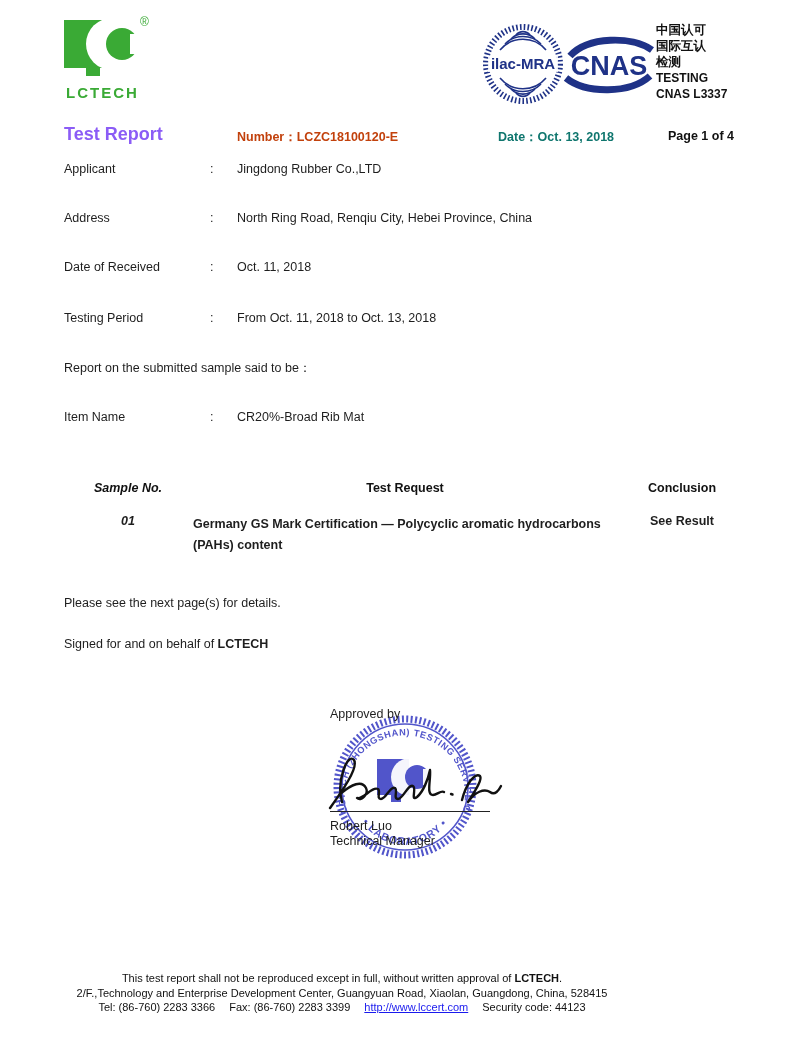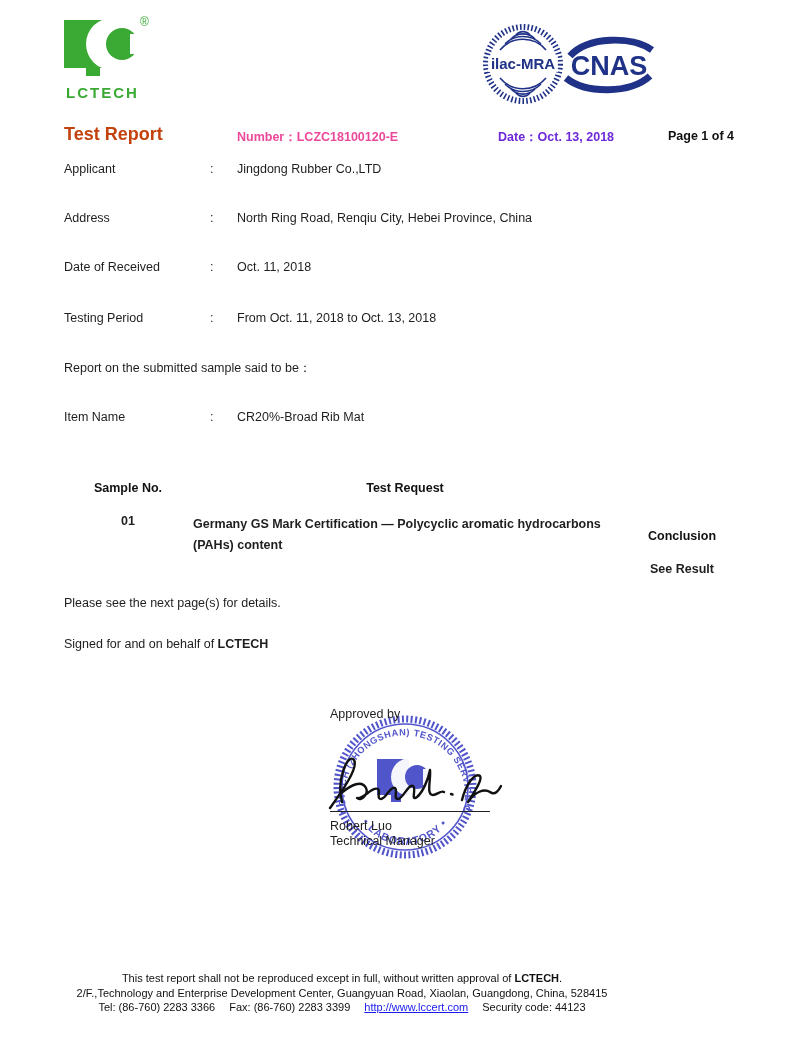--- a/index.html
+++ b/index.html
@@ -10,36 +10,36 @@
   .abs{position:absolute;}
   
   .logo-block{left:62px;top:12px;width:110px;}
   .logo-word{color:#3aaa35;font-size:15px;font-weight:bold;letter-spacing:2px;margin-top:2px;padding-left:4px;}
   
   .ilac{left:482px;top:20px;}
   .cnas{left:562px;top:34px;}
   .cn-block{left:656px;top:22px;line-height:16px;font-size:12.5px;font-weight:bold;color:#111;}
   .cn-block .en{font-size:12px;}
   
-  .title{left:64px;top:124px;font-size:18px;font-weight:bold;color:#c2410c;}
-  .hnum{left:237px;top:129px;font-size:12.5px;font-weight:bold;color:#ec4899;}
-  .hdate{left:468px;top:129px;font-size:12.5px;font-weight:bold;color:#6d28d9;padding-left:30px;}
+  .title{left:64px;top:124px;font-size:18px;font-weight:bold;color:#8b5cf6;}
+  .hnum{left:237px;top:129px;font-size:12.5px;font-weight:bold;color:#c2410c;}
+  .hdate{left:468px;top:129px;font-size:12.5px;font-weight:bold;color:#0f766e;padding-left:30px;}
   .hpage{left:644px;top:129px;font-size:12.5px;font-weight:bold;color:#111;padding-left:24px;}
   
   .frow{left:64px;width:700px;font-size:12.5px;}
   .frow .lab{position:absolute;left:0;top:0;}
   .frow .col{position:absolute;left:146px;top:0;}
   .frow .val{position:absolute;left:173px;top:0;}
   
   .th{font-size:12.5px;font-weight:bold;color:#111;}
   .cell{font-size:12.5px;font-weight:bold;}
-  .c-sample{left:85px;width:86px;text-align:center;}
+  .c-sample{left:85px;width:86px;text-align:center;font-style:italic;}
   .c-req{left:193px;width:424px;text-align:center;}
   .c-req-body{left:193px;width:424px;text-align:left;line-height:21px;}
-  .c-conc{left:638px;width:88px;text-align:center;margin-top:48px;}
+  .c-conc{left:638px;width:88px;text-align:center;}
   
   .note{left:64px;font-size:12.5px;}
   b{font-weight:bold;}
   
   .approved{left:330px;top:707px;font-size:12.5px;z-index:3;}
   .stamp{left:329px;top:711px;z-index:1;opacity:.92;}
   .sig{left:318px;top:742px;z-index:4;}
   .sigline{left:330px;top:811px;width:160px;height:0;border-top:1.4px solid #222;z-index:2;}
   .signame{left:330px;top:819px;font-size:12.5px;line-height:15px;z-index:3;}
   
@@ -85,20 +85,27 @@
   <div class="abs cnas">
     <svg width="94" height="62" viewBox="0 0 94 62">
       <g stroke="#1f3287" fill="none">
         <path d="M8,22 C26,2 70,2 90,16" stroke-width="7"></path>
         <path d="M4,44 C24,60 68,60 88,42" stroke-width="7"></path>
       </g>
       <text x="47" y="41" text-anchor="middle" font-size="27" font-weight="bold" fill="#1f3287" font-family="Liberation Sans, sans-serif">CNAS</text>
     </svg>
   </div>
 
+  <div class="abs cn-block">
+    <div>中国认可</div>
+    <div>国际互认</div>
+    <div>检测</div>
+    <div class="en">TESTING</div>
+    <div class="en">CNAS L3337</div>
+  </div>
 
   <div class="abs title">Test Report</div>
   <div class="abs hnum">Number：LCZC18100120-E</div>
   <div class="abs hdate">Date：Oct. 13, 2018</div>
   <div class="abs hpage">Page 1 of 4</div>
 
   <div class="abs frow" style="top:162px">
     <span class="lab">Applicant</span>
     <span class="col">:</span>
     <span class="val">Jingdong Rubber Co.,LTD</span>

